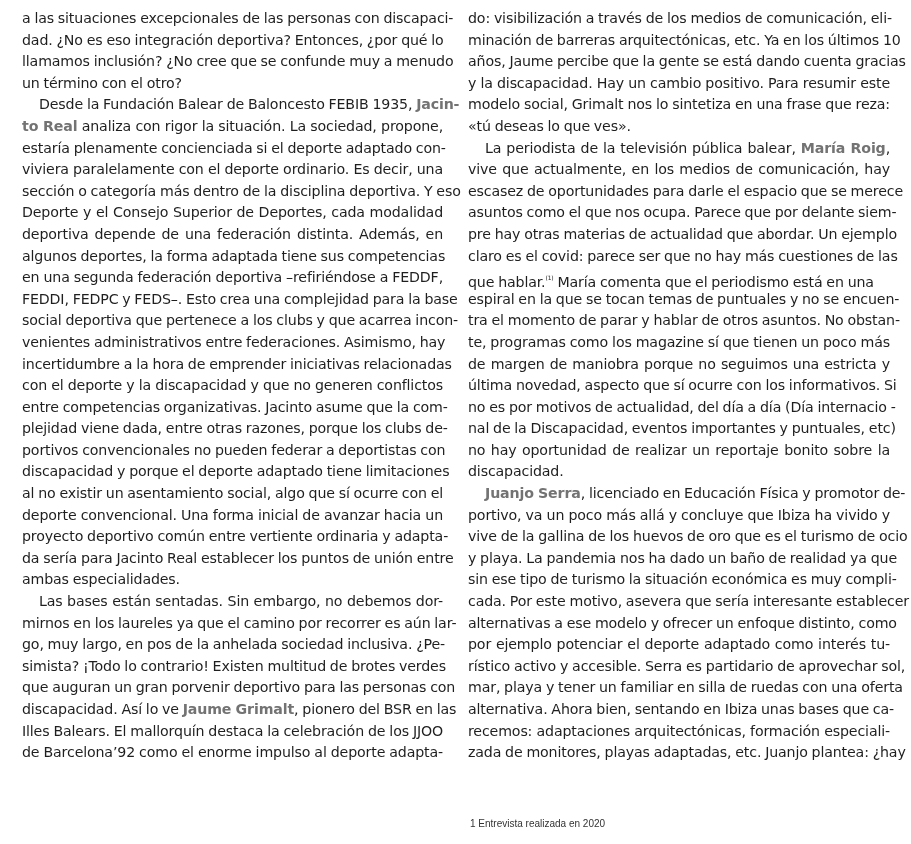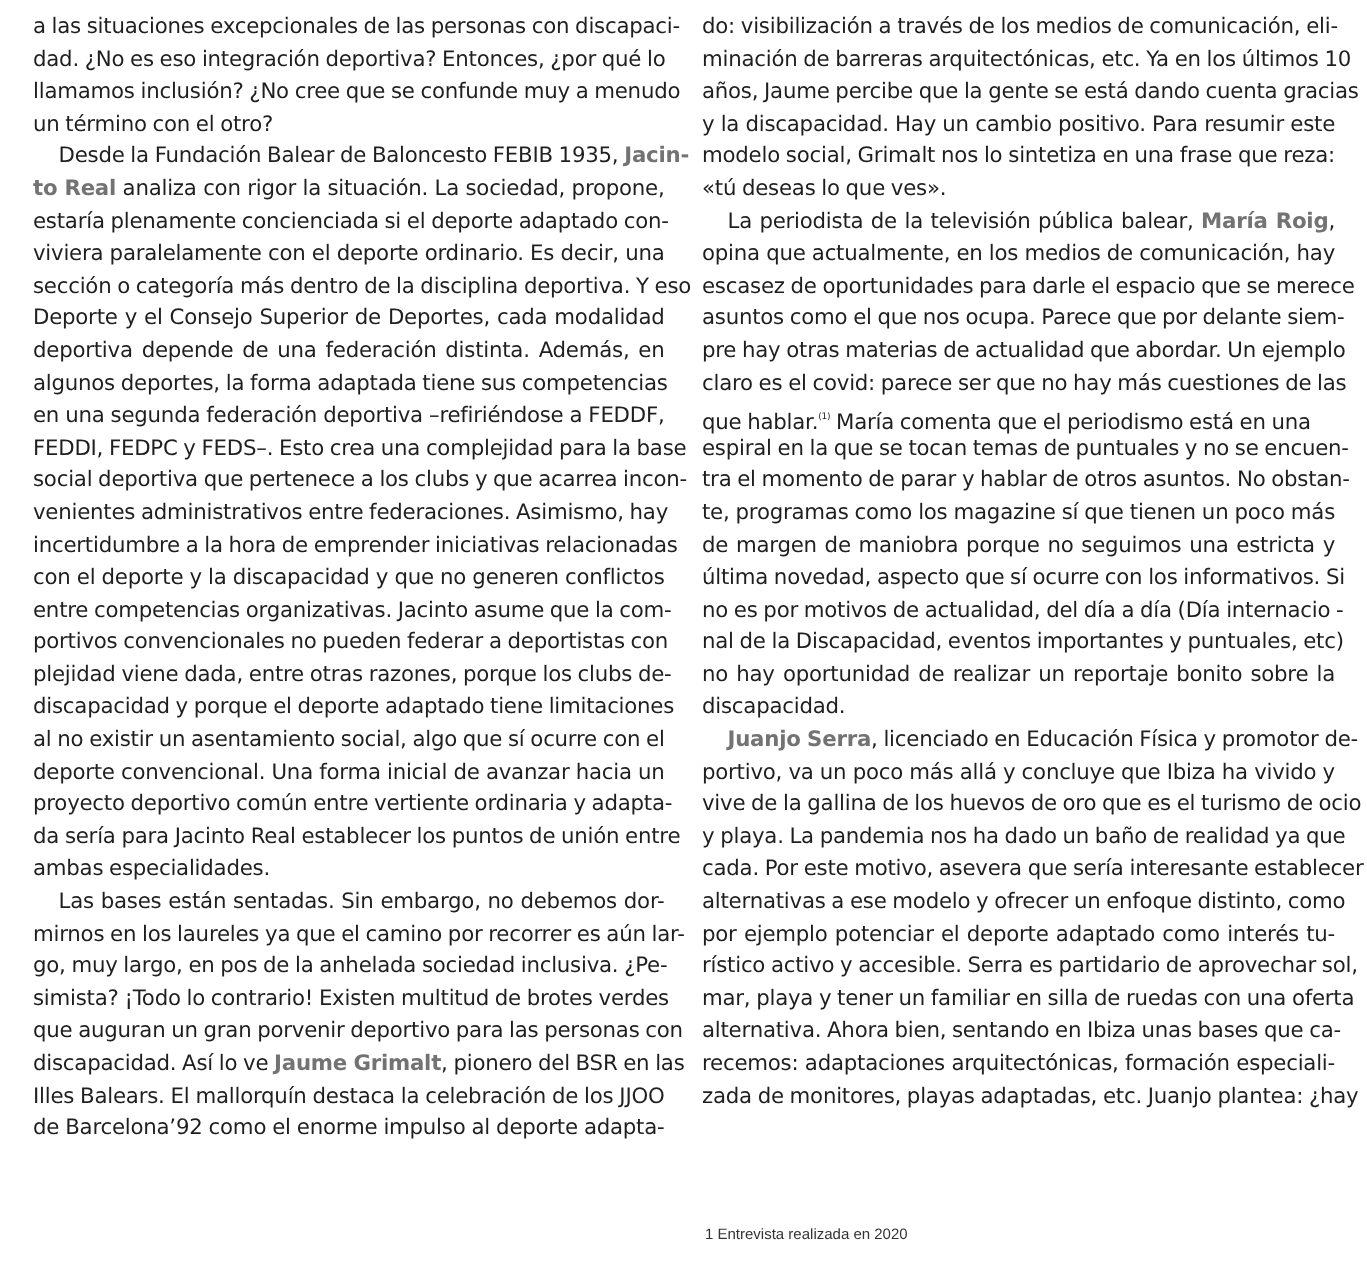--- a/index.html
+++ b/index.html
@@ -48,22 +48,22 @@
       <div class="line"><span>Deporte y el Consejo Superior de Deportes, cada modalidad</span></div>
       <div class="line"><span>deportiva depende de una federación distinta. Además, en</span></div>
       <div class="line"><span>algunos deportes, la forma adaptada tiene sus competencias</span></div>
       <div class="line"><span>en una segunda federación deportiva –refiriéndose a FEDDF,</span></div>
       <div class="line"><span>FEDDI, FEDPC y FEDS–. Esto crea una complejidad para la base</span></div>
       <div class="line"><span>social deportiva que pertenece a los clubs y que acarrea incon-</span></div>
       <div class="line"><span>venientes administrativos entre federaciones. Asimismo, hay</span></div>
       <div class="line"><span>incertidumbre a la hora de emprender iniciativas relacionadas</span></div>
       <div class="line"><span>con el deporte y la discapacidad y que no generen conflictos</span></div>
       <div class="line"><span>entre competencias organizativas. Jacinto asume que la com-</span></div>
+      <div class="line"><span>plejidad viene dada, entre otras razones, porque los clubs de-</span></div>
       <div class="line"><span>portivos convencionales no pueden federar a deportistas con</span></div>
-      <div class="line"><span>plejidad viene dada, entre otras razones, porque los clubs de-</span></div>
       <div class="line"><span>discapacidad y porque el deporte adaptado tiene limitaciones</span></div>
       <div class="line"><span>al no existir un asentamiento social, algo que sí ocurre con el</span></div>
       <div class="line"><span>deporte convencional. Una forma inicial de avanzar hacia un</span></div>
       <div class="line"><span>proyecto deportivo común entre vertiente ordinaria y adapta-</span></div>
       <div class="line"><span>da sería para Jacinto Real establecer los puntos de unión entre</span></div>
       <div class="line last"><span>ambas especialidades.</span></div>
       <div class="line indent"><span>Las bases están sentadas. Sin embargo, no debemos dor-</span></div>
       <div class="line"><span>mirnos en los laureles ya que el camino por recorrer es aún lar-</span></div>
       <div class="line"><span>go, muy largo, en pos de la anhelada sociedad inclusiva. ¿Pe-</span></div>
       <div class="line"><span>simista? ¡Todo lo contrario! Existen multitud de brotes verdes</span></div>
@@ -73,39 +73,40 @@
       <div class="line"><span>de Barcelona’92 como el enorme impulso al deporte adapta-</span></div>
     </div>
   <div class="col col-right" id="col-right">
       <div class="line"><span>do: visibilización a través de los medios de comunicación, eli-</span></div>
       <div class="line"><span>minación de barreras arquitectónicas, etc. Ya en los últimos 10</span></div>
       <div class="line"><span>años, Jaume percibe que la gente se está dando cuenta gracias</span></div>
       <div class="line"><span>y la discapacidad. Hay un cambio positivo. Para resumir este</span></div>
       <div class="line"><span>modelo social, Grimalt nos lo sintetiza en una frase que reza:</span></div>
       <div class="line last"><span>«tú deseas lo que ves».</span></div>
       <div class="line indent"><span>La periodista de la televisión pública balear, </span><b class="name">María Roig</b><span>,</span></div>
-      <div class="line"><span>opina que actualmente, en los medios de comunicación, hay</span></div>
+      <div class="line"><span>vive que actualmente, en los medios de comunicación, hay</span></div>
       <div class="line"><span>escasez de oportunidades para darle el espacio que se merece</span></div>
       <div class="line"><span>asuntos como el que nos ocupa. Parece que por delante siem-</span></div>
       <div class="line"><span>pre hay otras materias de actualidad que abordar. Un ejemplo</span></div>
       <div class="line"><span>claro es el covid: parece ser que no hay más cuestiones de las</span></div>
       <div class="line last"><span> que hablar.</span><sup class="fn">(1)</sup><span>  María comenta que el periodismo está en una</span></div>
       <div class="line"><span> espiral en la que se tocan temas de puntuales y no se encuen-</span></div>
       <div class="line"><span>tra  el momento de parar y hablar de otros asuntos. No obstan-</span></div>
       <div class="line"><span>te,  programas como los magazine sí que tienen un poco más</span></div>
       <div class="line"><span> de  margen de maniobra porque no seguimos una estricta y</span></div>
       <div class="line"><span>última novedad, aspecto que sí ocurre con los informativos. Si</span></div>
       <div class="line"><span>no es por motivos de actualidad, del día a día (Día internacio -</span></div>
       <div class="line"><span>nal de la Discapacidad, eventos importantes y puntuales, etc)</span></div>
       <div class="line"><span> no hay oportunidad de realizar un reportaje bonito sobre la</span></div>
       <div class="line last"><span>discapacidad.</span></div>
       <div class="line indent"><b class="name">Juanjo Serra</b><span>, licenciado en Educación Física y promotor de-</span></div>
       <div class="line"><span>portivo, va un poco más allá y concluye que Ibiza ha vivido y</span></div>
       <div class="line"><span>vive de la gallina de los huevos de oro que es el turismo de ocio</span></div>
       <div class="line"><span>y playa. La pandemia nos ha dado un baño de realidad ya que</span></div>
+      <div class="line"><span>sin ese tipo de turismo la situación económica es muy compli-</span></div>
       <div class="line"><span>cada. Por este motivo, asevera que sería interesante establecer</span></div>
       <div class="line"><span>alternativas a ese modelo y ofrecer un enfoque distinto, como</span></div>
       <div class="line"><span>por ejemplo potenciar el deporte adaptado como interés tu-</span></div>
       <div class="line"><span>rístico activo y accesible. Serra es partidario de aprovechar sol,</span></div>
       <div class="line"><span>mar, playa y tener un familiar en silla de ruedas con una oferta</span></div>
       <div class="line"><span>alternativa. Ahora bien, sentando en Ibiza unas bases que ca-</span></div>
       <div class="line"><span>recemos: adaptaciones arquitectónicas, formación especiali-</span></div>
       <div class="line"><span>zada de monitores, playas adaptadas, etc. Juanjo plantea: ¿hay</span></div>
     </div>
   <div class="footnote">1 Entrevista realizada en 2020</div>

